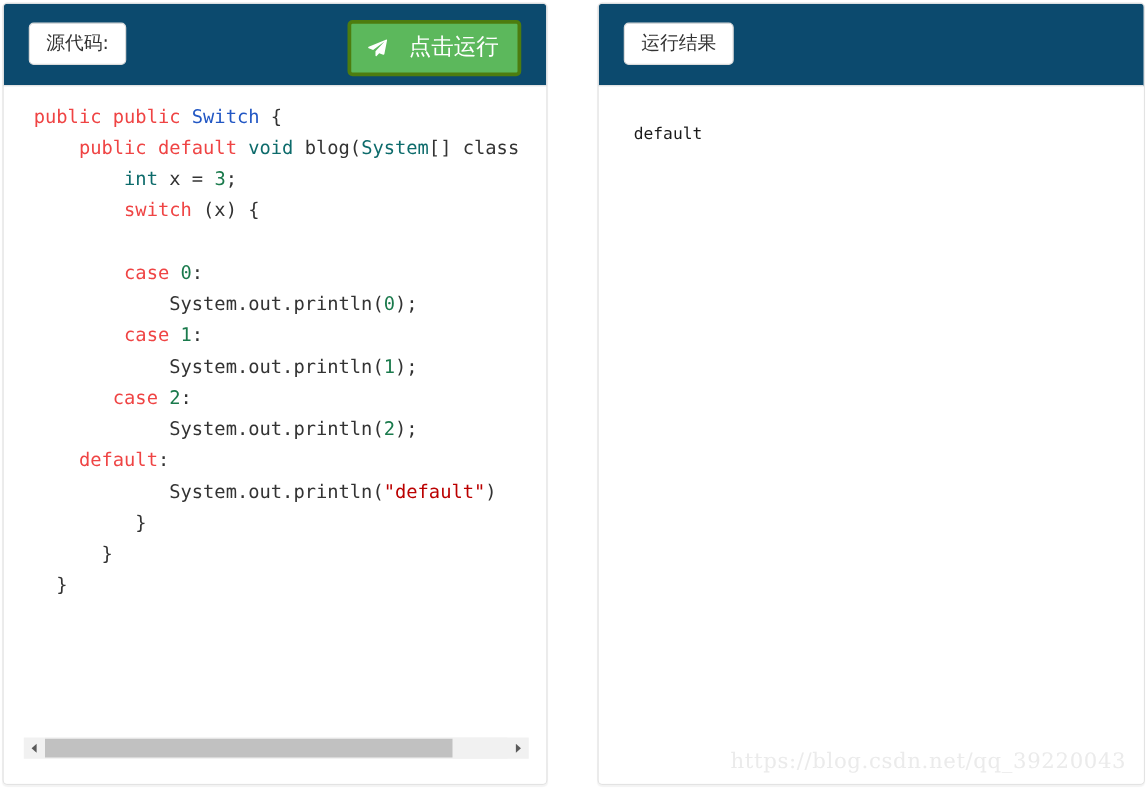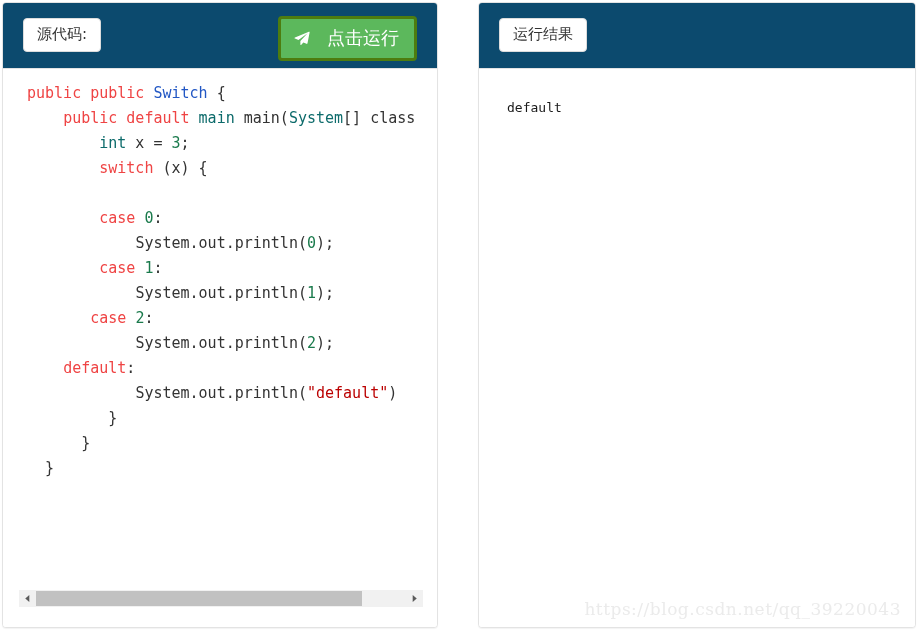--- a/index.html
+++ b/index.html
@@ -215,21 +215,21 @@
           <svg viewBox="0 0 16 16" width="17" height="17" aria-hidden="true">
             <path d="M15.2 1.1 0.9 7.0c-0.5 0.2-0.5 0.9 0 1.1l3.3 1.3 8.6-6.3-6.8 7.2 0 3.3c0 0.5 0.6 0.7 0.9 0.3l1.9-2.1 3.0 1.2c0.4 0.2 0.8-0.1 0.9-0.5l2.0-10.2c0.1-0.5-0.4-0.9-0.9-0.7z" fill="#ffffff"></path>
           </svg>
         </span>
         <span>点击运行</span>
       </div>
     </div>
 
     <div id="code-body">
       <pre id="code-text"><span class="kw">public</span><span class="pl"> </span><span class="kw">public</span><span class="pl"> </span><span class="cls">Switch</span><span class="pl"> {</span>
-<span class="pl">    </span><span class="kw">public</span><span class="pl"> </span><span class="kw">default</span><span class="pl"> </span><span class="typ">main</span><span class="pl"> main(</span><span class="typ">System</span><span class="pl">[] class</span>
+<span class="pl">    </span><span class="kw">public</span><span class="pl"> </span><span class="kw">default</span><span class="pl"> </span><span class="typ">void</span><span class="pl"> blog(</span><span class="typ">System</span><span class="pl">[] class</span>
 <span class="pl">        </span><span class="typ">int</span><span class="pl"> x = </span><span class="num">3</span><span class="pl">;</span>
 <span class="pl">        </span><span class="kw">switch</span><span class="pl"> (x) {</span>
 
 <span class="pl">        </span><span class="kw">case</span><span class="pl"> </span><span class="num">0</span><span class="pl">:</span>
 <span class="pl">            </span><span class="pl">System.out.println(</span><span class="num">0</span><span class="pl">);</span>
 <span class="pl">        </span><span class="kw">case</span><span class="pl"> </span><span class="num">1</span><span class="pl">:</span>
 <span class="pl">            </span><span class="pl">System.out.println(</span><span class="num">1</span><span class="pl">);</span>
 <span class="pl">       </span><span class="kw">case</span><span class="pl"> </span><span class="num">2</span><span class="pl">:</span>
 <span class="pl">            </span><span class="pl">System.out.println(</span><span class="num">2</span><span class="pl">);</span>
 <span class="pl">    </span><span class="kw">default</span><span class="pl">:</span>

